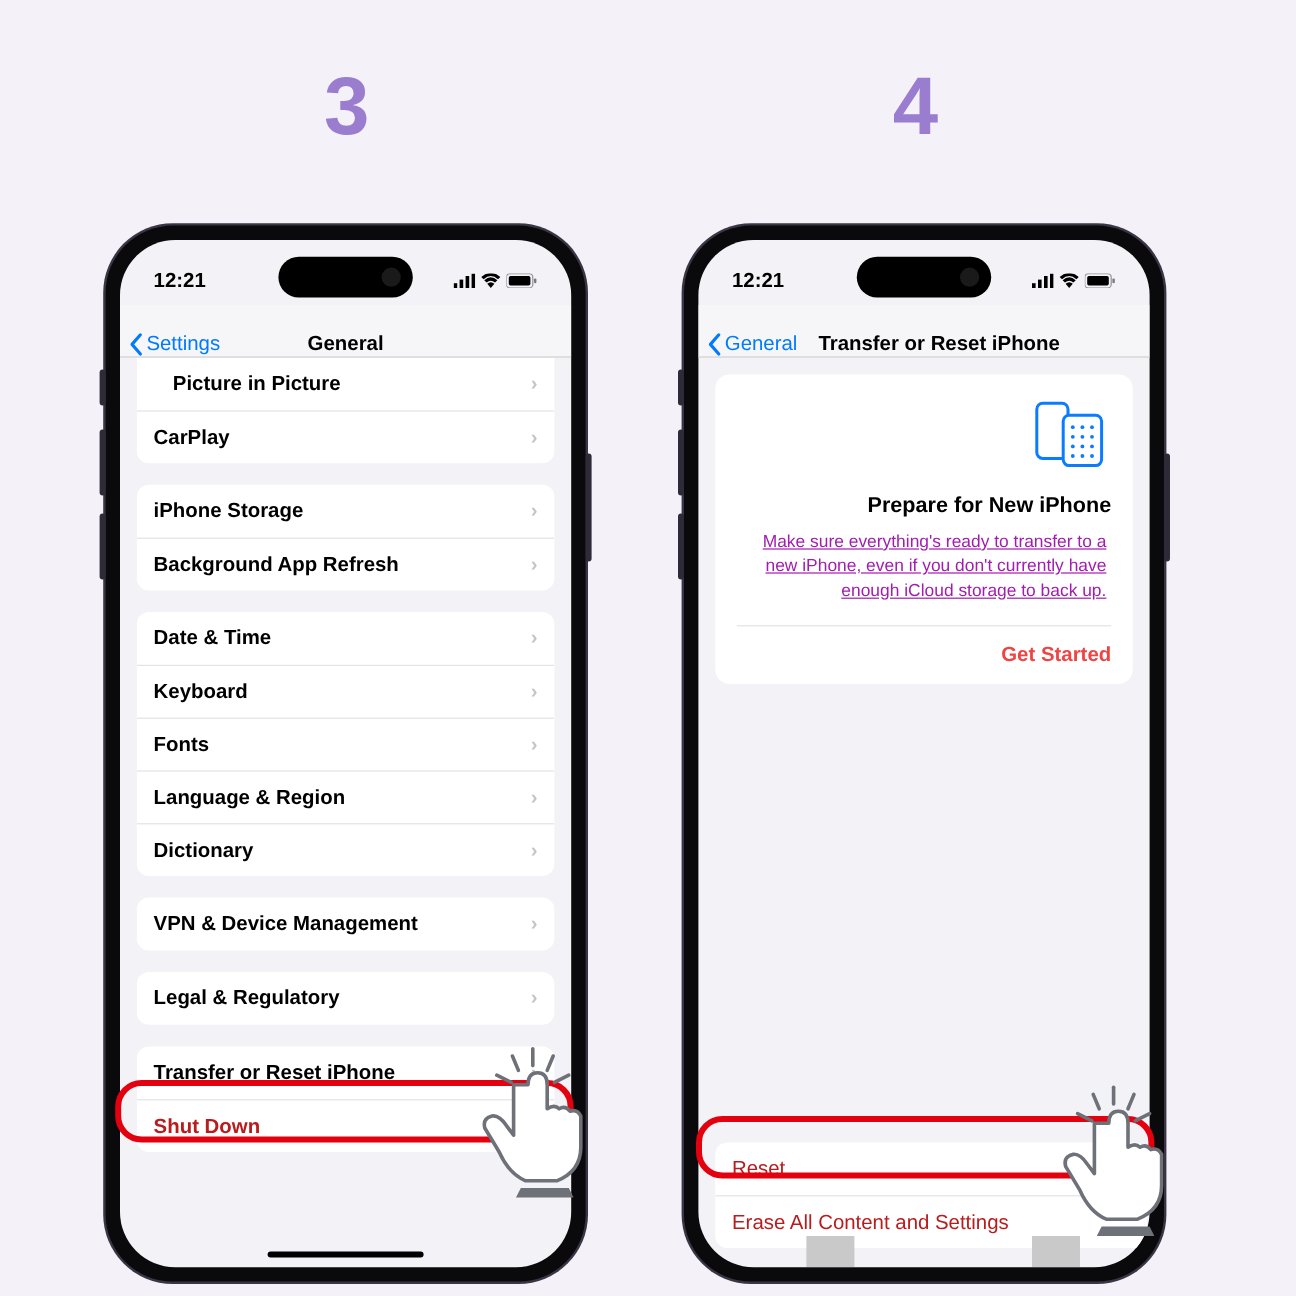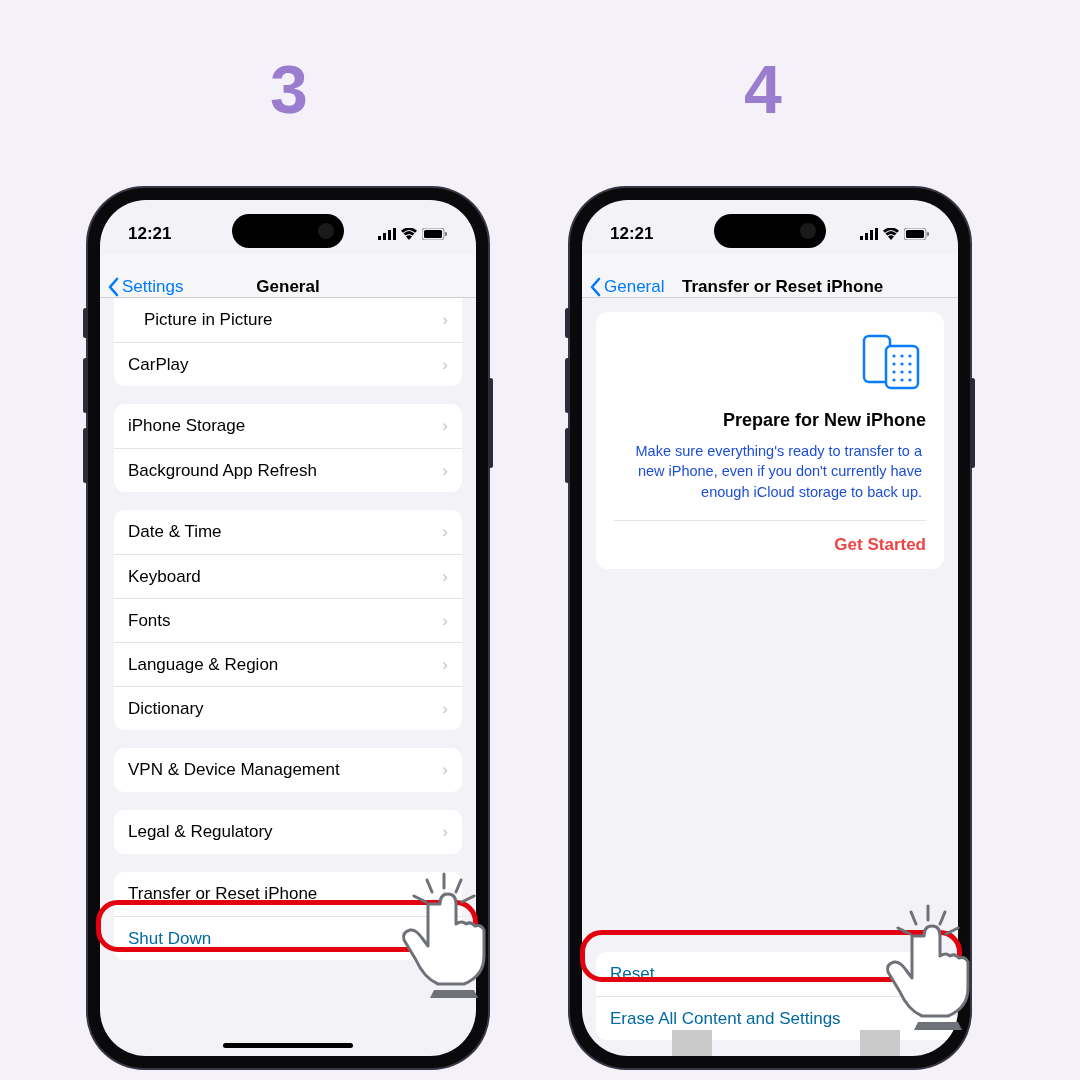--- a/index.html
+++ b/index.html
@@ -131,36 +131,37 @@
     position: absolute;
     top: 98px; bottom: 0; left: 0; right: 0;
     overflow: hidden;
   }
 
   .group {
     margin: 18px 14px 0;
     background: #fff;
     border-radius: 10px;
     overflow: hidden;
+    font-weight: bold;
   }
   .group.first { margin-top: 0; border-radius: 0 0 10px 10px;}
   .row {
     height: 44px;
     display: flex;
     align-items: center;
     padding: 0 14px;
     font-size: 17px;
     color: #000;
     border-top: 0.5px solid #e3e3e7;
     position: relative;
   }
   .row:first-child { border-top: none; }
   .row .label { flex: 1; }
   .row.indent { padding-left: 30px; }
-  .row.blue .label { color: #0369a1; }
+  .row.blue .label { color: #b91c1c; }
   .chev {
     color: #c5c5c9;
     flex-shrink: 0;
   }
 
   .highlight {
     position: absolute;
     border: 5px solid #e3000f;
     border-radius: 22px;
     z-index: 60;
@@ -176,21 +177,21 @@
   
   .hero {
     margin: 14px 14px 0;
     background: #fff;
     border-radius: 12px;
     padding: 22px 18px 0;
     text-align: right;
   }
   .hero-icon { margin: 0 auto 16px; width:70px; height:56px; }
   .hero h3 { font-size: 18px; font-weight: 600; margin-bottom: 10px;}
-  .hero p  { font-size: 14.5px; color: #1d4ed8; line-height: 1.4; padding: 0 4px 18px;}
+  .hero p  { font-size: 14.5px; color: #a21caf; line-height: 1.4; padding: 0 4px 18px; text-decoration: underline;}
   .hero .cta {
     border-top: 0.5px solid #e3e3e7;
     color: #ef4444;
     font-size: 17px;
     padding: 14px 0;
     font-weight: bold;
   }
 
   .bottom-rows {
     position: absolute;

